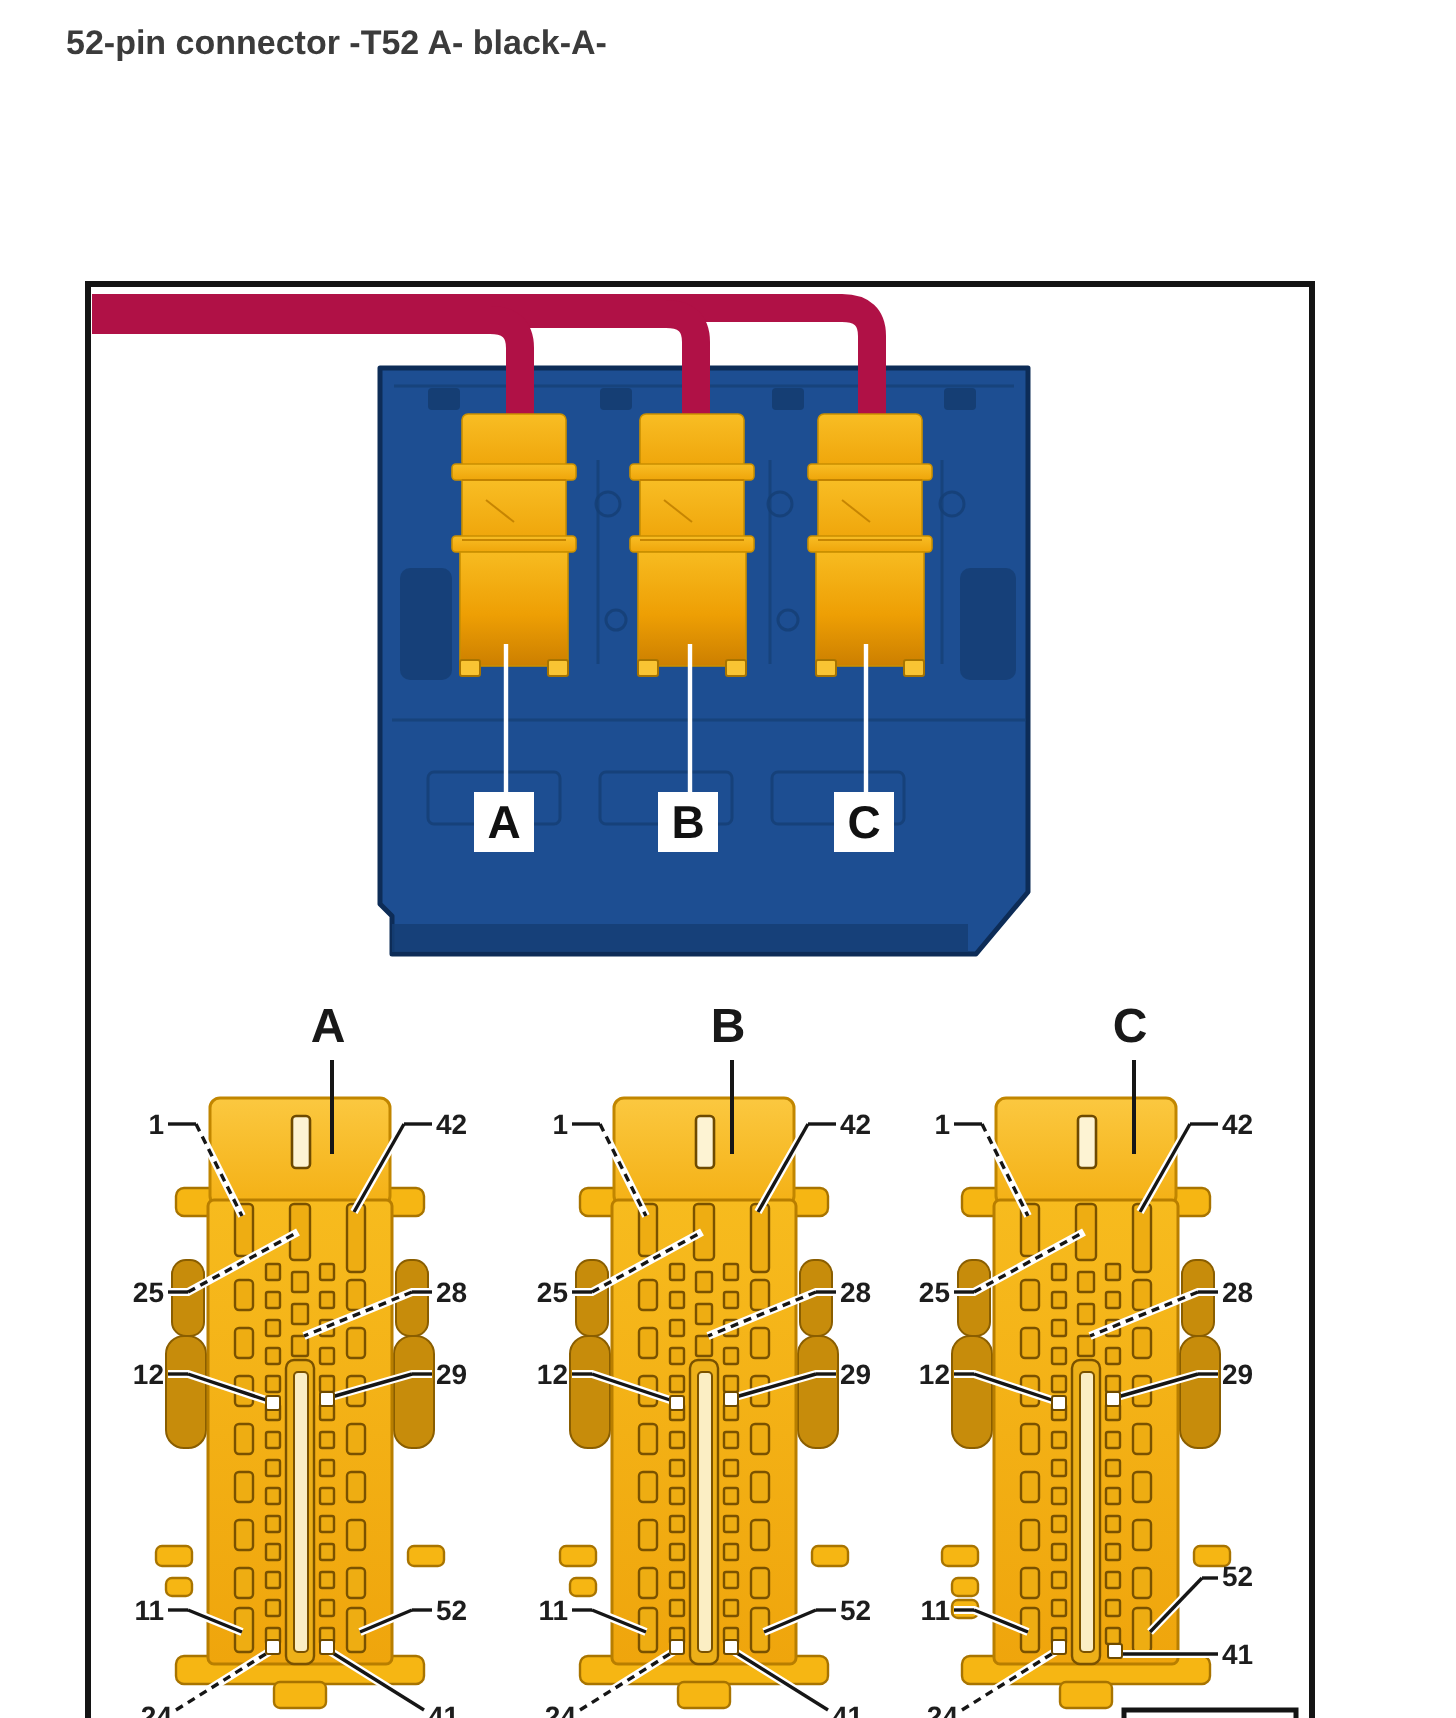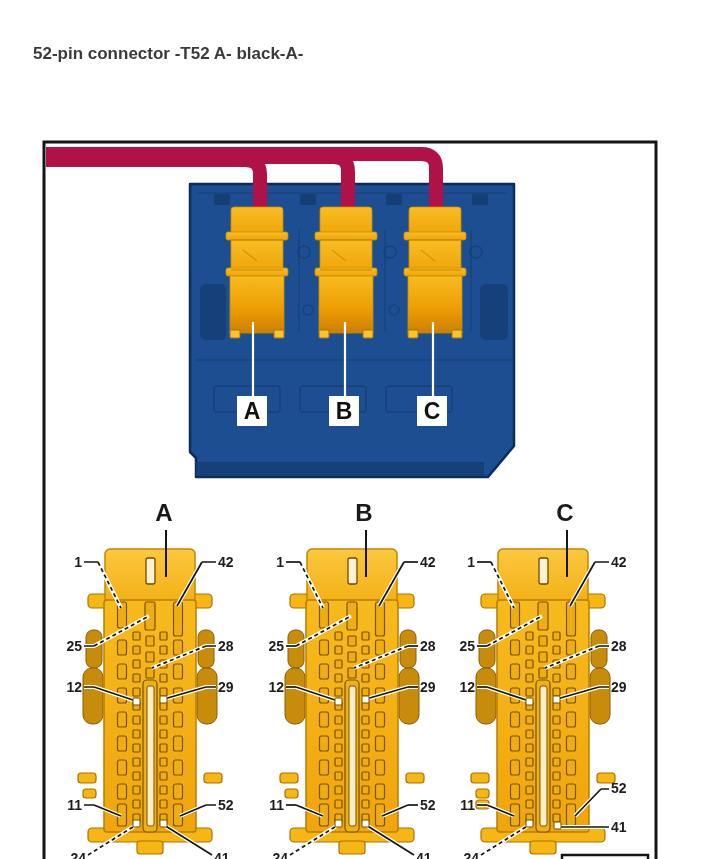--- a/index.html
+++ b/index.html
@@ -1,18 +1,18 @@
 <!DOCTYPE html>
 <html style="--c-wire: #b01146; --c-module: #1d4e92; --c-conn: #f6b613; --c-frame: #141414;"><head>
 <meta charset="utf-8">
 <style>
   html,body{margin:0;padding:0;background:#fff;}
   .page{position:relative;width:728px;height:859px;overflow:hidden;background:#fff;
         font-family:"Liberation Sans",sans-serif;}
-  .title{position:absolute;left:33px;top:12px;font-weight:bold;font-size:17px;color:#3b3b3b;margin-top:32px;}
+  .title{position:absolute;left:33px;top:12px;font-weight:bold;font-size:17px;color:#3b3b3b;}
   svg text{font-family:"Liberation Sans",sans-serif;}
 
   .frame{fill:#ffffff;stroke:var(--c-frame,#141414);stroke-width:3;}
   .module{fill:var(--c-module,#1d4e92);stroke:#0d2c57;stroke-width:2.5;stroke-linejoin:round;}
   .mdetail{fill:#153e74;}
   .mseam{stroke:#153e74;stroke-width:1.5;opacity:.7;fill:none;}
   .mring{fill:none;stroke:#153e74;stroke-width:1.5;opacity:.8;}
   .mdark{fill:#153e74;opacity:.85;}
 
   .wire{stroke:var(--c-wire,#b01146);stroke-width:14;fill:none;}

